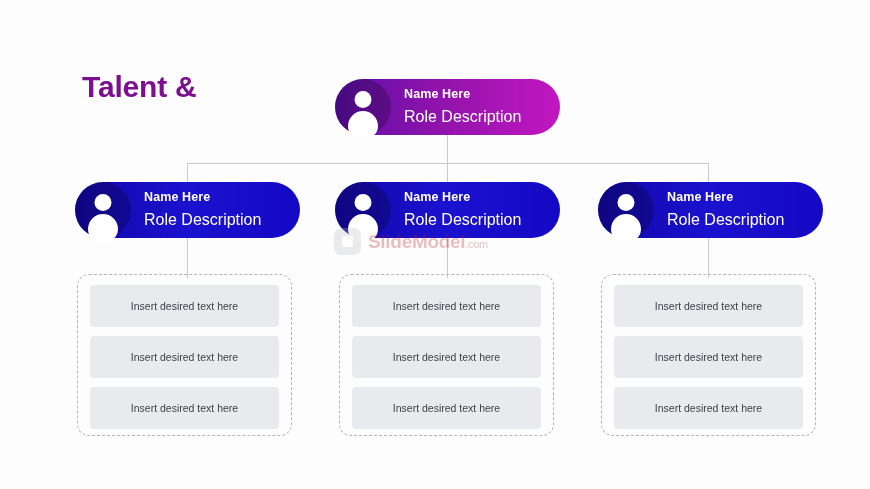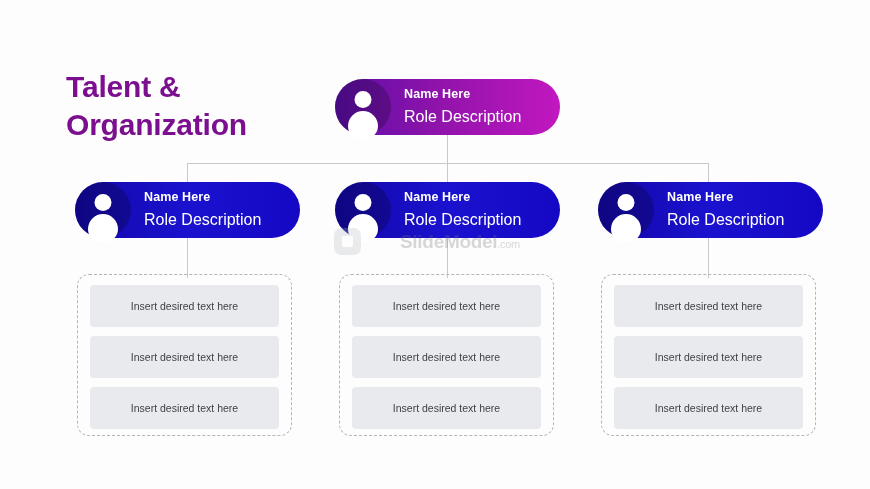--- a/index.html
+++ b/index.html
@@ -16,21 +16,21 @@
   .slide {
     position: relative;
     width: 870px;
     height: 489px;
     background: #fdfdfd;
   }
 
   
   .title {
     position: absolute;
-    left: 66px;
+    left: 82px;
     top: 68px;
     width: 250px;
     font-size: 30px;
     font-weight: bold;
     line-height: 1.25;
     color: #7b0f8f;
     letter-spacing: -0.2px;
   }
   .title .l2 { display: block; }
 
@@ -177,37 +177,35 @@
     left: 8px;
     top: 8px;
     width: 11px;
     height: 11px;
     border-radius: 2px;
     background: #ffffff;
   }
   .wm-text {
     font-size: 19px;
     font-weight: bold;
-    color: #737373;
+    color: #b91c1c;
     letter-spacing: -0.3px;
-    margin-left: 32px;
   }
   .wm-text .suffix {
     font-size: 11px;
     font-weight: normal;
   }
 </style>
 </head>
 <body>
 
 <div class="slide">
 
   <div class="title">
     <span>Talent &amp;</span>
-    <span class="l2">Organization</span>
   </div>
 
   <div class="line v-line" style="left:447px; top:135px; height:29px;"></div>
   <div class="line h-line" style="left:187px; top:163px; width:521px;"></div>
   <div class="line v-line" style="left:187px; top:163px; height:20px;"></div>
   <div class="line v-line" style="left:447px; top:163px; height:20px;"></div>
   <div class="line v-line" style="left:708px; top:163px; height:20px;"></div>
 
   <div class="line v-line" style="left:187px; top:238px; height:40px;"></div>
   <div class="line v-line" style="left:447px; top:238px; height:40px;"></div>

